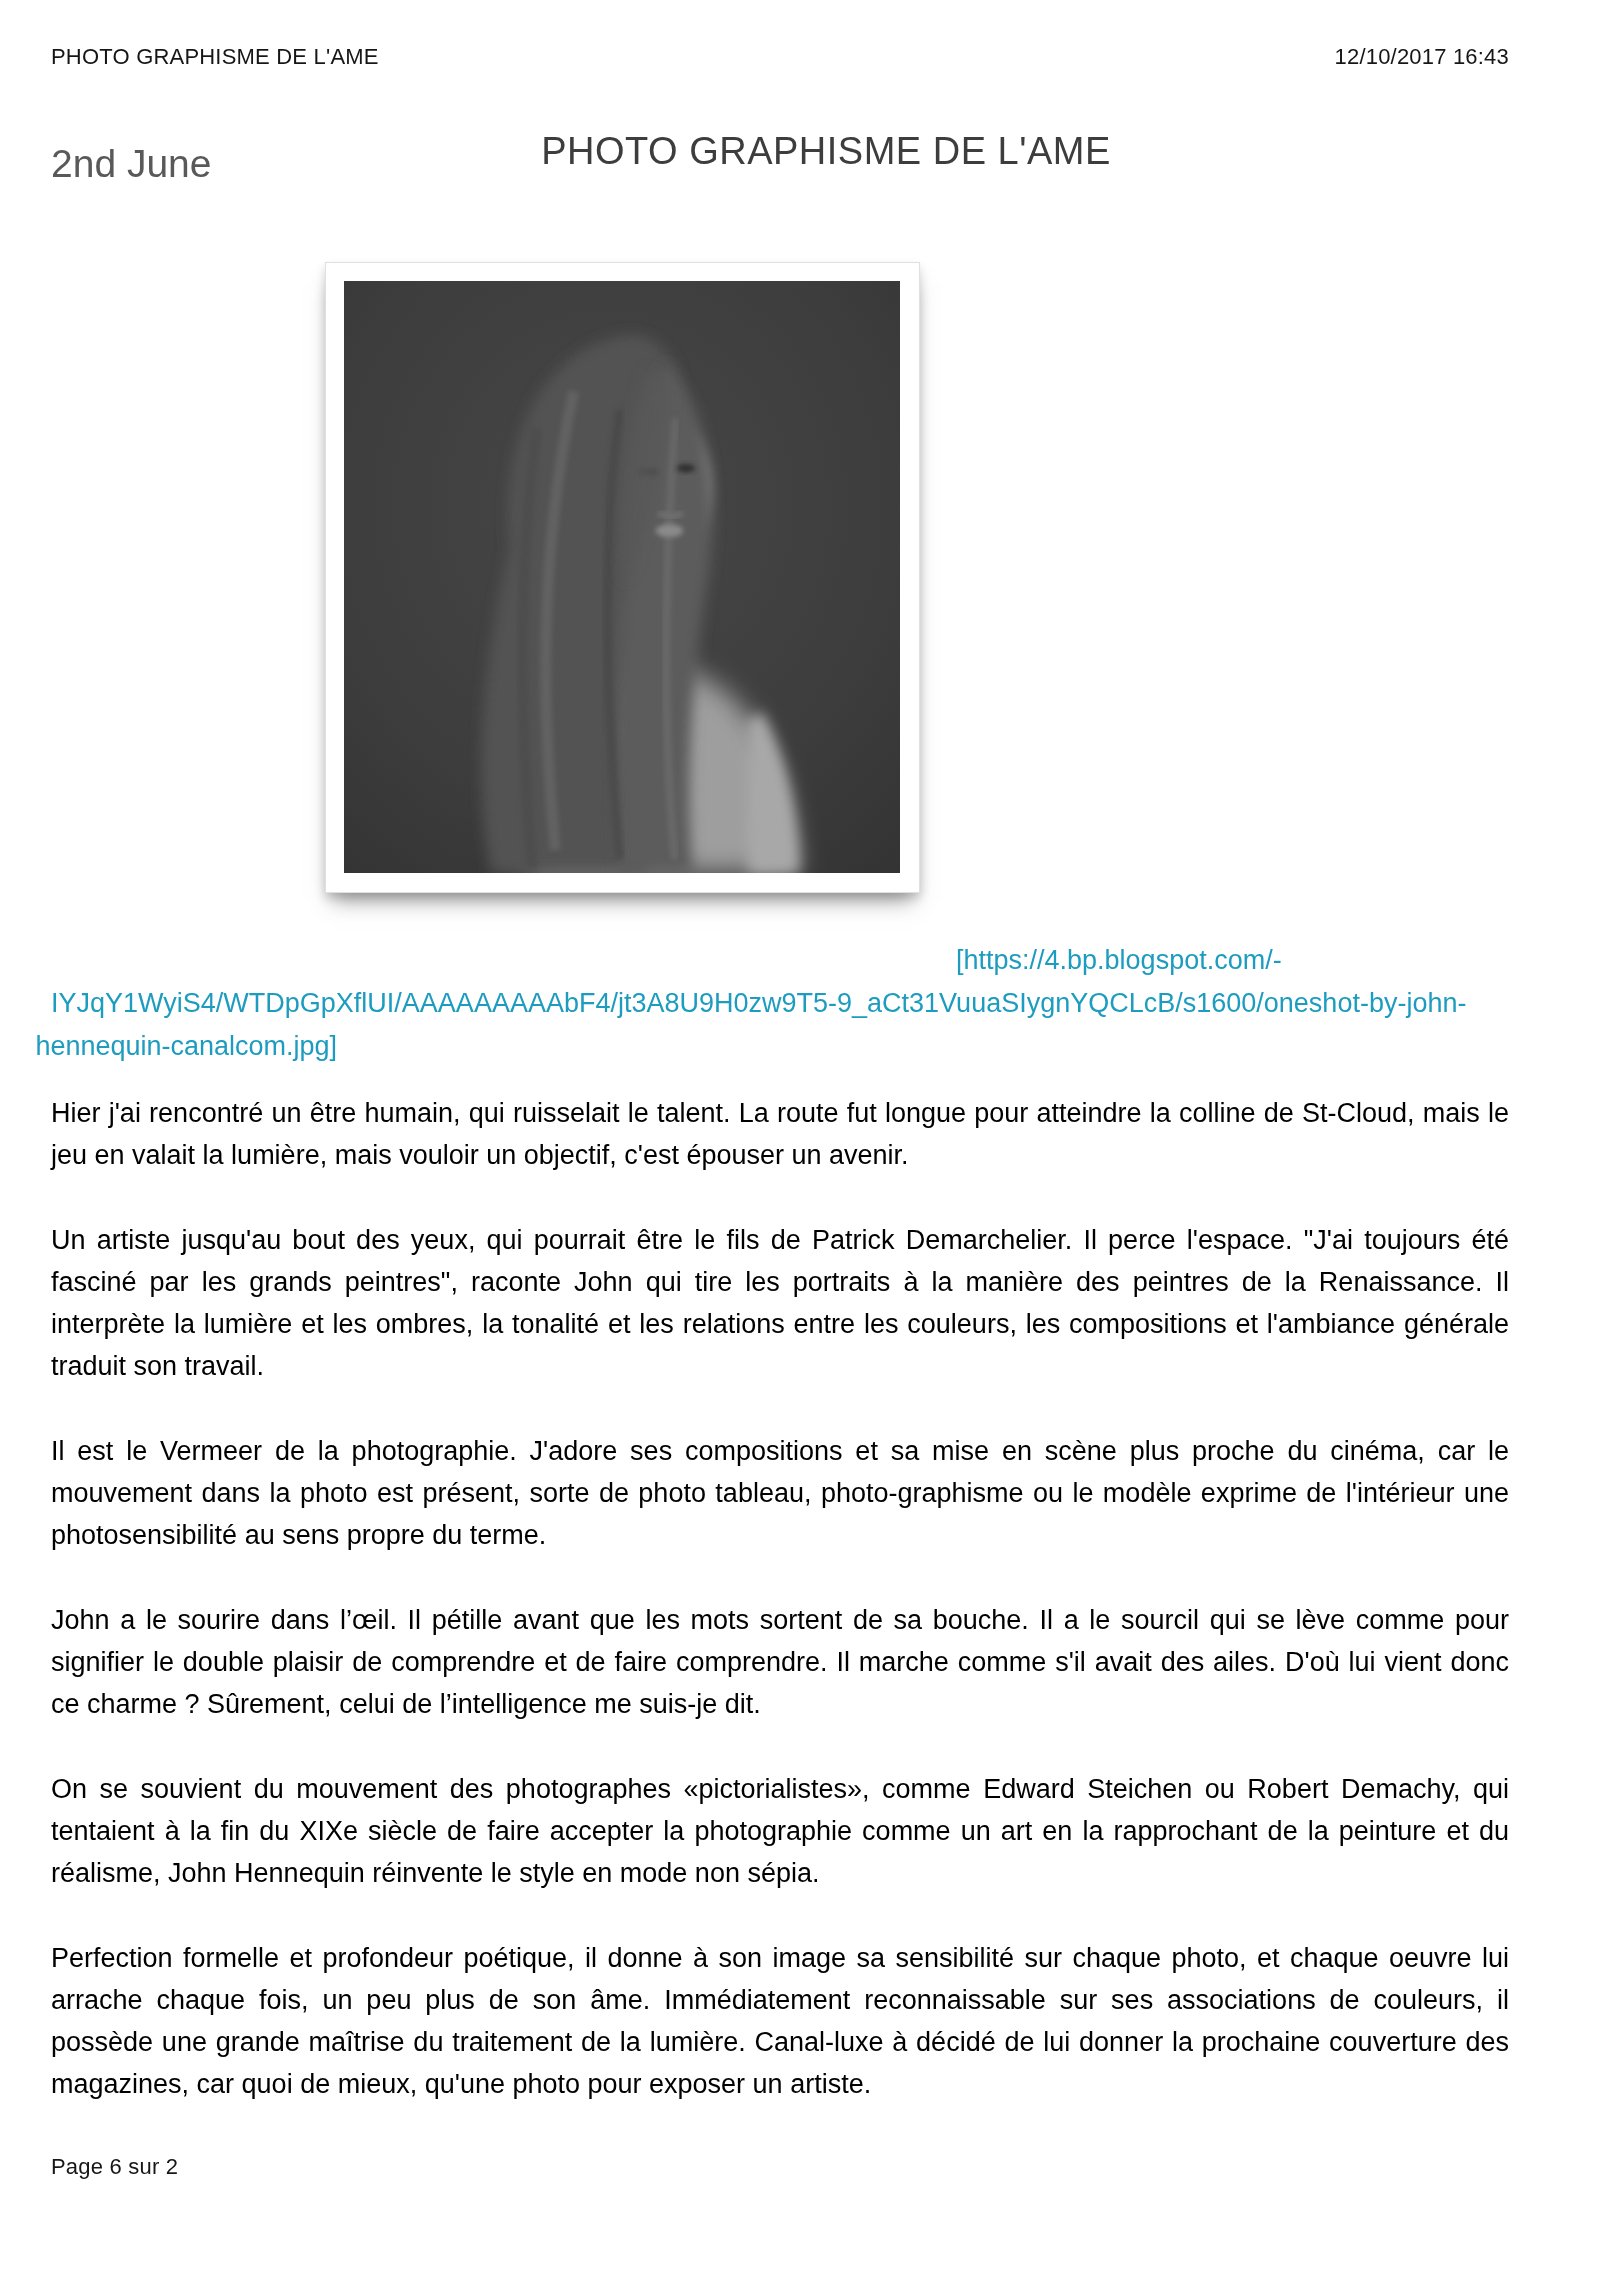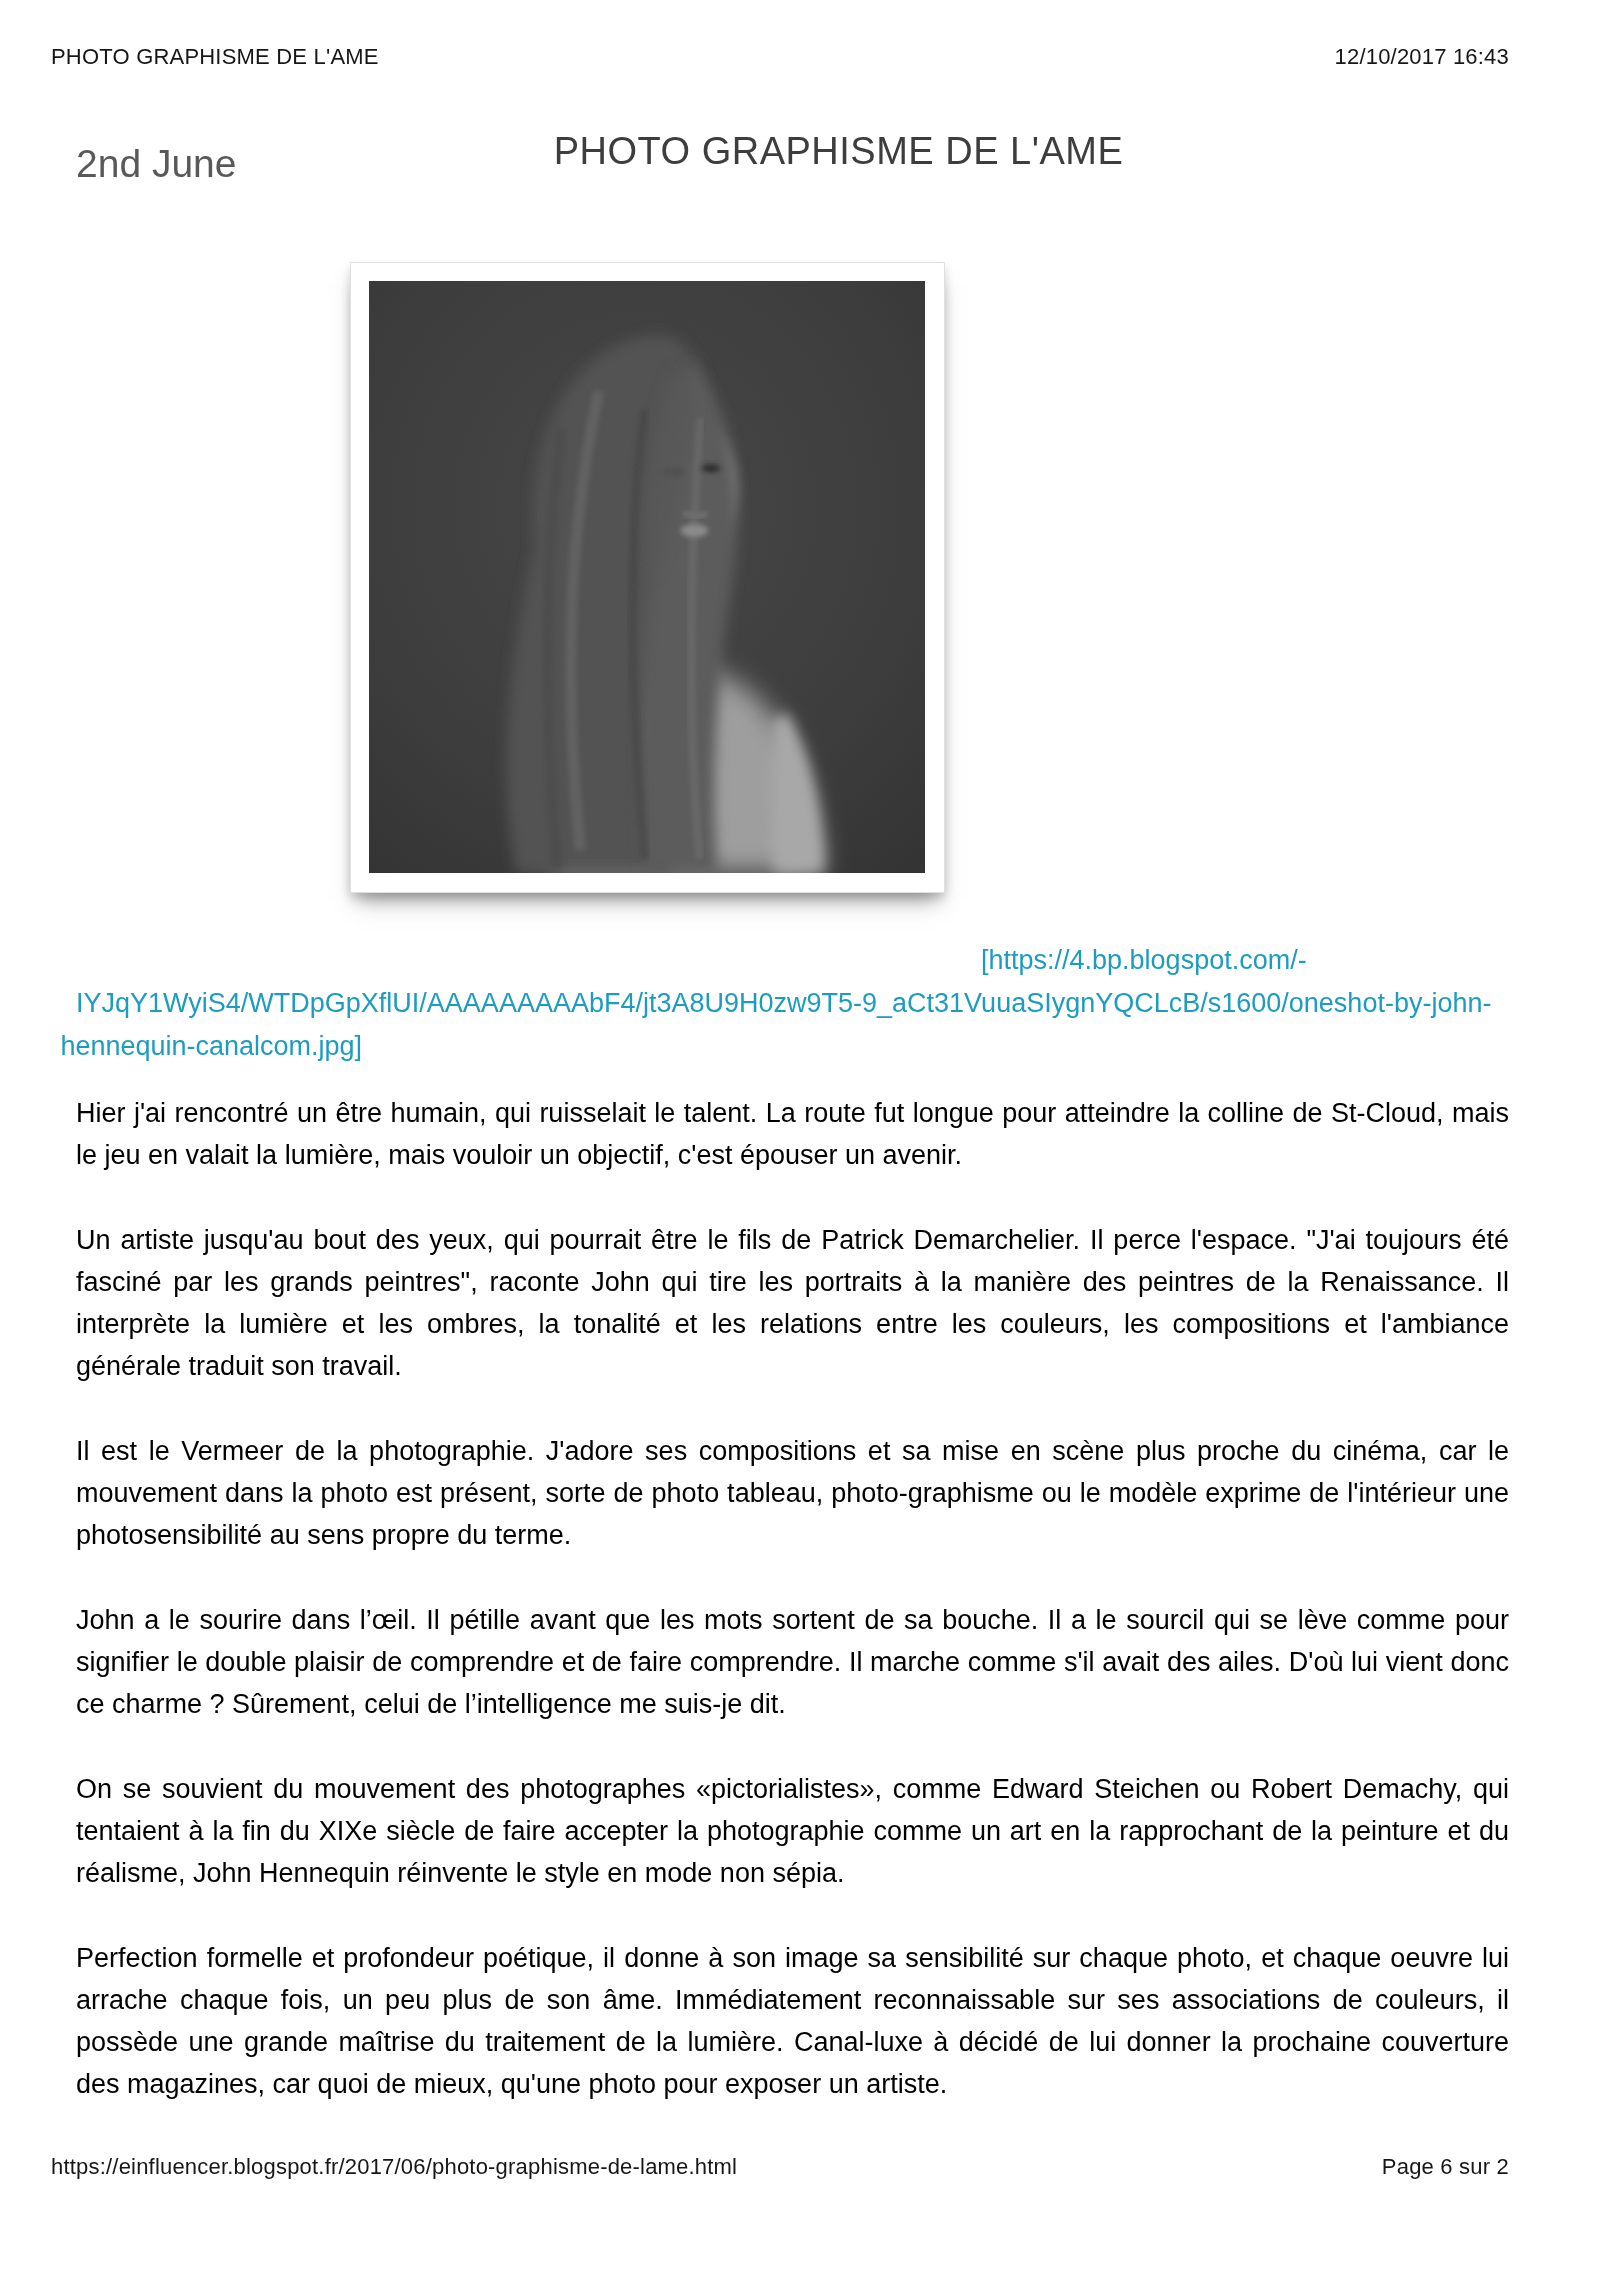--- a/index.html
+++ b/index.html
@@ -16,21 +16,21 @@
     position:absolute;top:44px;left:51px;right:51px;
     display:flex;justify-content:space-between;align-items:baseline;
     font-size:22px;color:#161616;letter-spacing:0.2px;
   }
   .print-footer{
     position:absolute;top:2154px;left:51px;right:51px;
     display:flex;justify-content:space-between;align-items:baseline;
     font-size:22px;color:#161616;letter-spacing:0.2px;
   }
   
-  .content{padding:129px 51px 0 76px;}
+  .content{padding:129px 51px 0 51px;}
   .title-row{position:relative;height:61px;}
   .post-date{
     position:absolute;left:0;top:13px;
     font-size:39px;color:#595959;font-weight:400;
   }
   .post-title{
     margin:0;text-align:center;transform:translateX(46px);
     font-size:38px;font-weight:400;color:#3d3d3d;letter-spacing:0.5px;
     line-height:44px;
   }
@@ -128,18 +128,17 @@
       <p>Un artiste jusqu'au bout des yeux, qui pourrait être le fils de Patrick Demarchelier. Il perce l'espace. "J'ai toujours été fasciné par les grands peintres", raconte John qui tire les portraits à la manière des peintres de la Renaissance. Il interprète la lumière et les ombres, la tonalité et les relations entre les couleurs, les compositions et l'ambiance générale traduit son travail.</p>
       <p>Il est le Vermeer de la photographie. J'adore ses compositions et sa mise en scène plus proche du cinéma, car le mouvement dans la photo est présent, sorte de photo tableau, photo-graphisme ou le modèle exprime de l'intérieur une photosensibilité au sens propre du terme.</p>
       <p>John a le sourire dans l’œil. Il pétille avant que les mots sortent de sa bouche. Il a le sourcil qui se lève comme pour signifier le double plaisir de comprendre et de faire comprendre. Il marche comme s'il avait des ailes. D'où lui vient donc ce charme ? Sûrement, celui de l’intelligence me suis-je dit.</p>
       <p>On se souvient du mouvement des photographes «pictorialistes», comme Edward Steichen ou Robert Demachy, qui tentaient à la fin du XIXe siècle de faire accepter la photographie comme un art en la rapprochant de la peinture et du réalisme, John Hennequin réinvente le style en mode non sépia.</p>
       <p>Perfection formelle et profondeur poétique, il donne à son image sa sensibilité sur chaque photo, et chaque oeuvre lui arrache chaque fois, un peu plus de son âme. Immédiatement reconnaissable sur ses associations de couleurs, il possède une grande maîtrise du traitement de la lumière. Canal-luxe à décidé de lui donner la prochaine couverture des magazines, car quoi de mieux, qu'une photo pour exposer un artiste.</p>
     </div>
 
   </div>
 
   <div class="print-footer">
-    <span>https://einfluencer.blogspot.fr/2017/06/photo-graphisme-de-lame.html</span>
     <span>Page 6 sur 2</span>
   </div>
 
 </div>
 
 
 </body></html>

